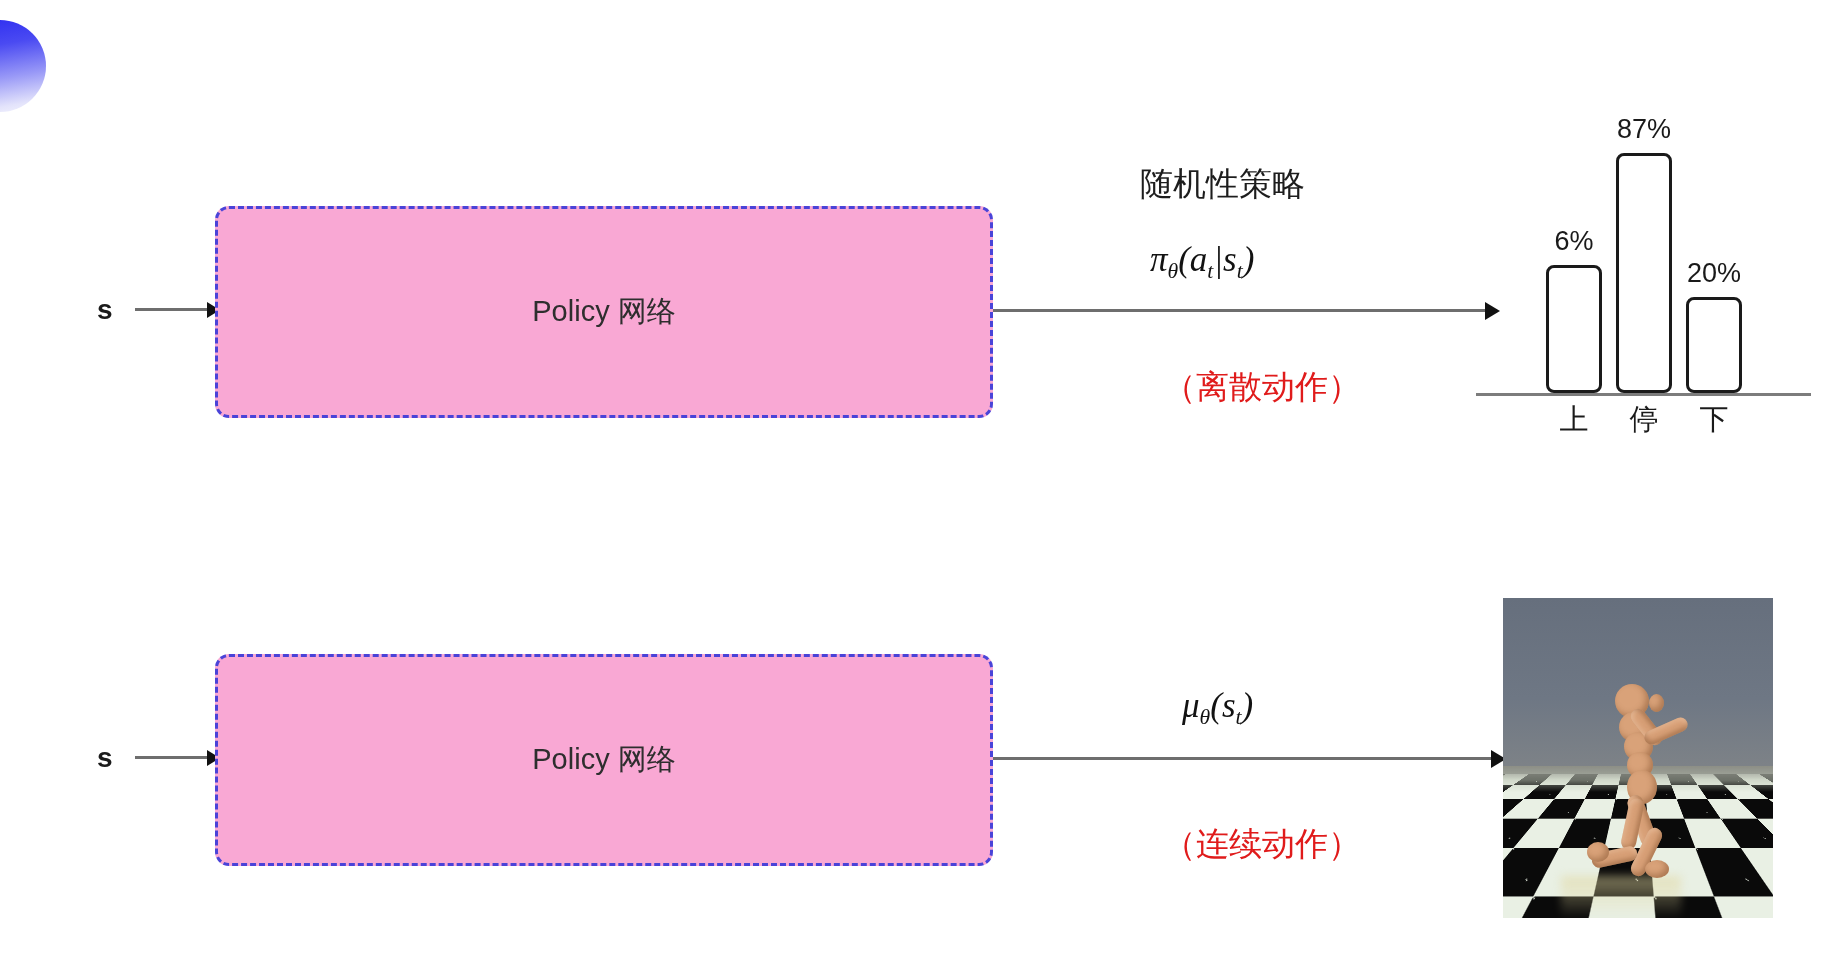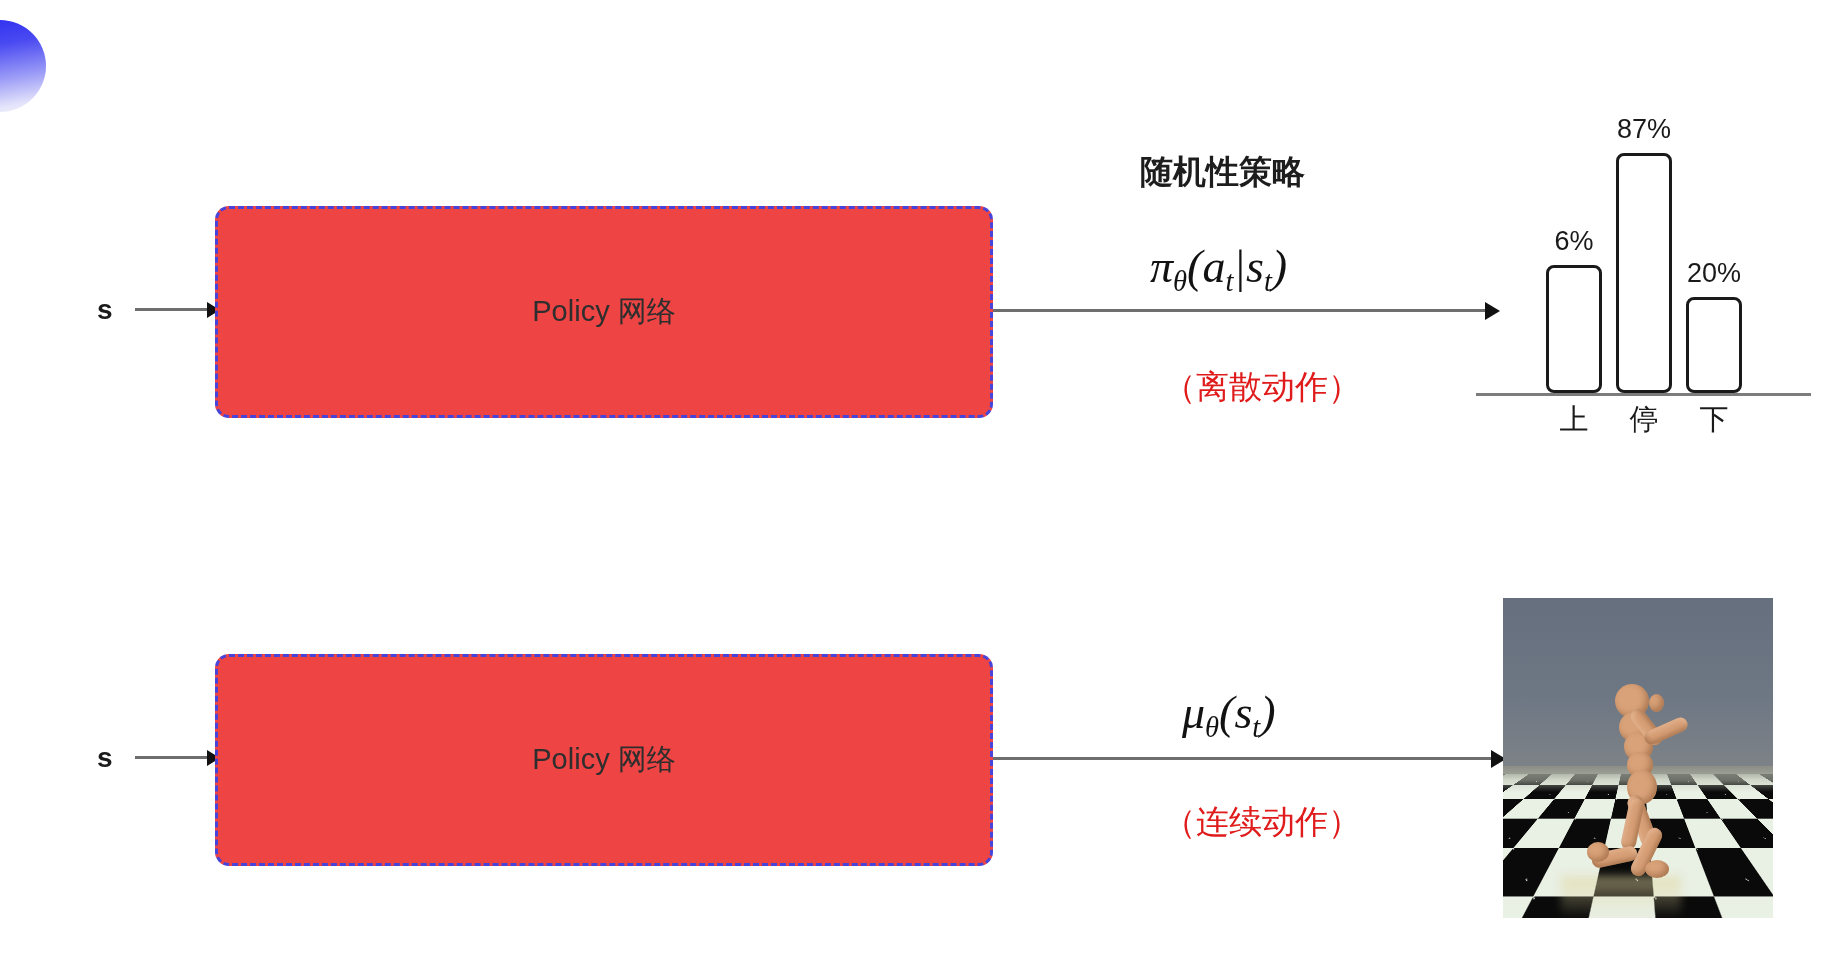--- a/index.html
+++ b/index.html
@@ -38,21 +38,21 @@
     letter-spacing: 1px;
     color: #575757;
     white-space: nowrap;
   }
 
   
   .policy-box {
     position: absolute;
     border: 3px dashed #4a43d8;
     border-radius: 14px;
-    background: #ef4444;
+    background: #f9a8d4;
   }
   .policy-label {
     position: absolute;
     width: 100%;
     top: 50%;
     transform: translateY(-50%);
     text-align: center;
     font-size: 29px;
     color: #2e2e2e;
     white-space: nowrap;
@@ -89,21 +89,21 @@
   .policy-name {
     position: absolute;
     font-size: 33px;
     color: #1d1d1d;
     white-space: nowrap;
   }
   .formula {
     position: absolute;
     font-family: "Liberation Serif", "DejaVu Serif", serif;
     font-style: italic;
-    font-size: 46px;
+    font-size: 35px;
     color: #121212;
     white-space: nowrap;
   }
   .formula .sub {
     font-size: 0.62em;
     vertical-align: -0.32em;
   }
   .note-red {
     position: absolute;
     font-size: 33px;
@@ -228,21 +228,21 @@
 
   <div class="s-label" style="left:97px; top:294px;">s</div>
   <div class="arrow short" style="left:135px; top:308px; width:82px;"></div>
 
   <div class="policy-box" style="left:215px; top:206px; width:772px; height:206px;">
     <div class="policy-label">Policy 网络</div>
   </div>
 
   <div class="arrow" style="left:993px; top:309px; width:504px;"></div>
 
-  <div class="policy-name" style="left:1140px; top:150px;font-weight:bold;">随机性策略</div>
+  <div class="policy-name" style="left:1140px; top:162px;">随机性策略</div>
 
   <div class="formula" style="left:1150px; top:240px;">
     <span>π</span><span class="sub">θ</span><span>(a</span><span class="sub">t</span><span>|s</span><span class="sub">t</span><span>)</span>
   </div>
 
   <div class="note-red" style="left:1163px; top:365px;">（离散动作）</div>
 
   <div id="bar-chart">
     <div class="bar-baseline"></div>
 
@@ -273,21 +273,21 @@
     <div class="policy-label">Policy 网络</div>
   </div>
 
   <div class="arrow" style="left:993px; top:757px; width:510px;"></div>
 
 
   <div class="formula" style="left:1182px; top:686px;">
     <span>μ</span><span class="sub">θ</span><span>(s</span><span class="sub">t</span><span>)</span>
   </div>
 
-  <div class="note-red" style="left:1163px; top:800px;">（连续动作）</div>
+  <div class="note-red" style="left:1163px; top:822px;">（连续动作）</div>
 
   <div id="sim-image">
     <div class="sky"></div>
     <div class="floor"></div>
     <div class="horizon-haze"></div>
     <div class="sim-reflect"></div>
 
     <div class="joint" style="left:112px; top:86px; width:34px; height:34px;"></div>
     <div class="joint" style="left:116px; top:114px; width:30px; height:30px;"></div>
     <div class="joint" style="left:121px; top:134px; width:29px; height:29px;"></div>

